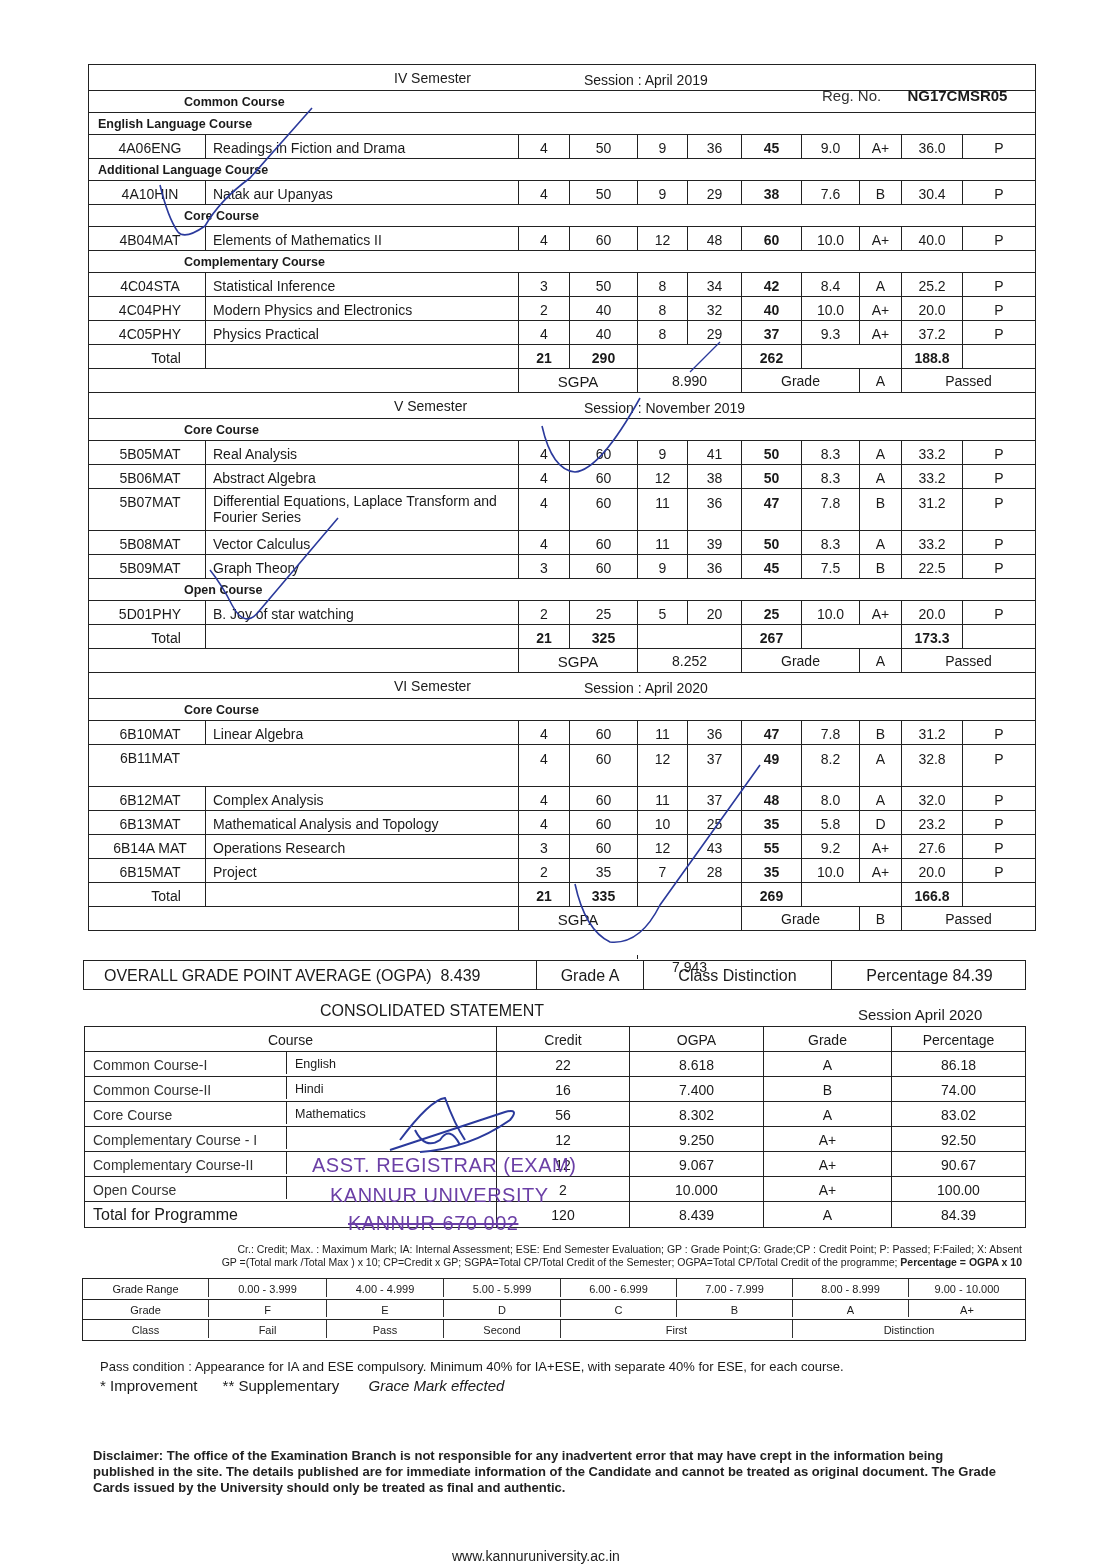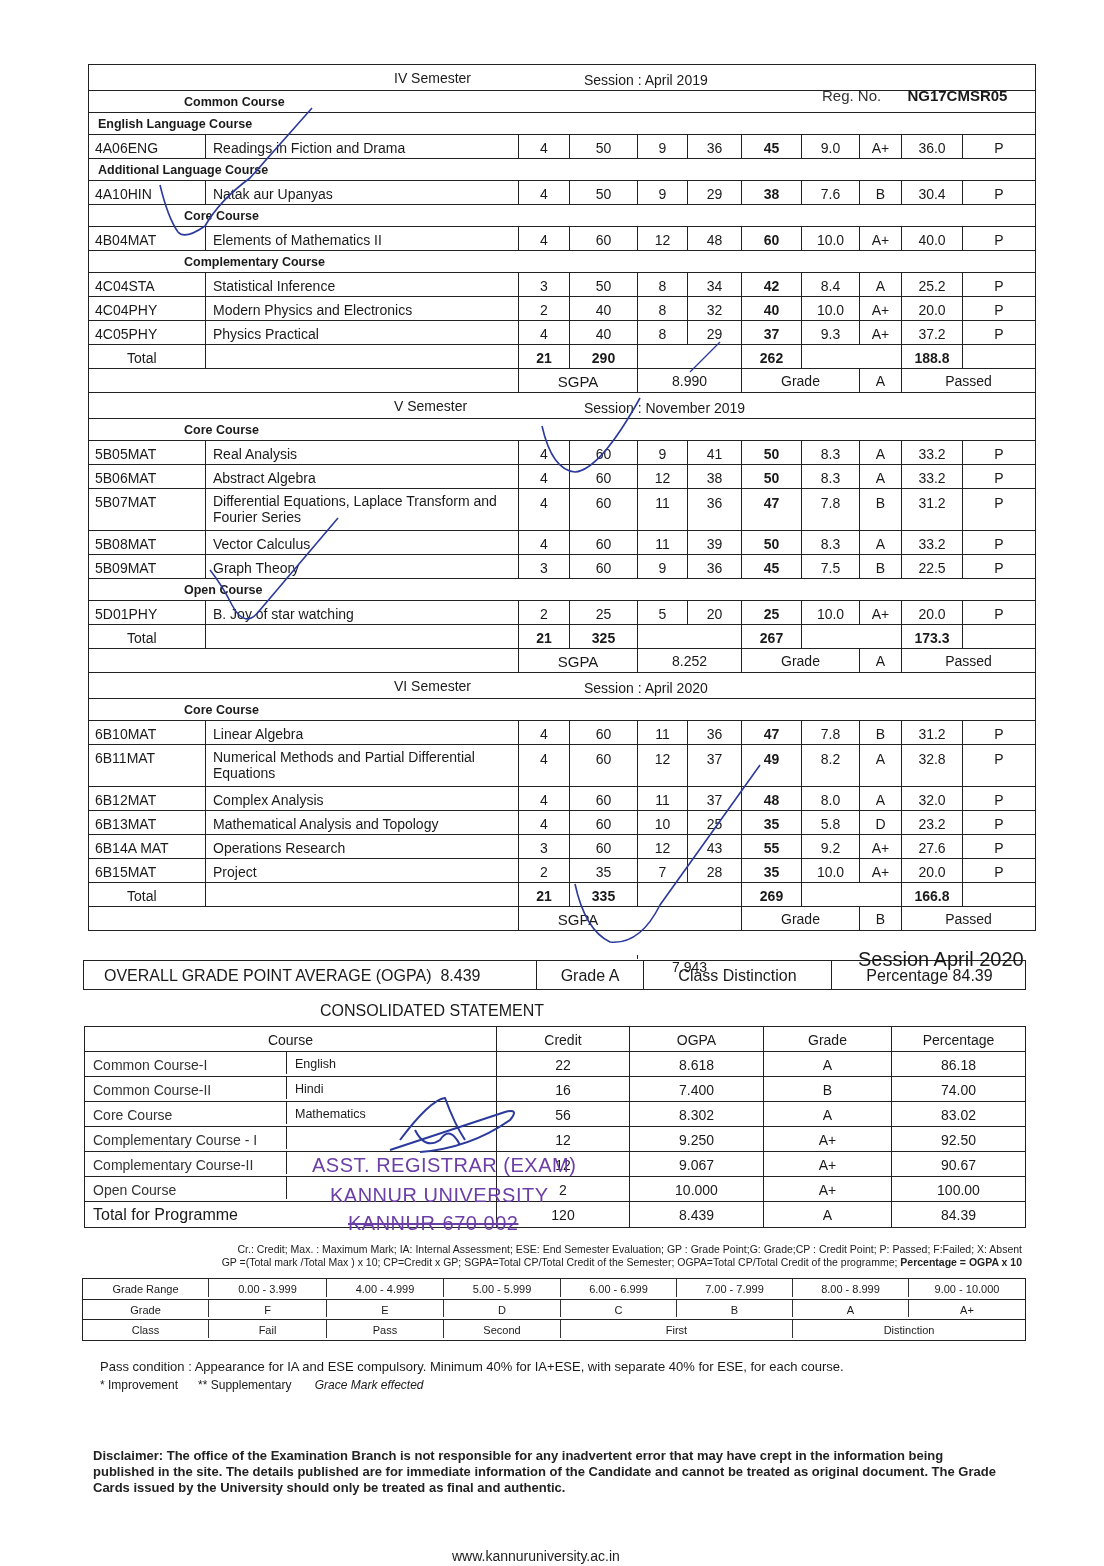--- a/index.html
+++ b/index.html
@@ -14,57 +14,57 @@
   #sem { position:absolute; left:88px; top:64px; width:946px; border:1.5px solid #222; border-bottom:none; }
   .row { position:relative; border-bottom:1.5px solid #222; box-sizing:border-box; font-size:14px; }
   .hdr { height:26px; }
   .hdr .title { position:absolute; left:305px; top:5px; font-size:14px; }
   .hdr .sess { position:absolute; left:495px; top:7px; font-size:14px; }
   .sub { height:22px; font-size:12.5px; }
   .sub span { position:absolute; top:4px; }
   .crow { height:24px; }
   .crow.tall { height:42px; }
   .cell { position:absolute; top:0; bottom:0; border-left:1.5px solid #222; box-sizing:border-box; text-align:center; padding-top:5px; }
-  .cell.first { border-left:none; text-align:left; padding-left:6px; }
+  .cell.first { border-left:none; text-align:center; padding-left:6px; }
   .cell.name { text-align:left; padding-left:7px; }
   .bold { font-weight:bold; }
   .c0{left:0;width:116px}.c1{left:116px;width:313px}.c2{left:429px;width:51px}.c3{left:480px;width:68px}
   .c4{left:548px;width:50px}.c5{left:598px;width:54px}.c6{left:652px;width:60px}.c7{left:712px;width:58px}
   .c8{left:770px;width:42px}.c9{left:812px;width:61px}.c10{left:873px;width:73px}
   .sg { height:24px; }
   .sg .cell { padding-top:4px; }
 
   
   #ogpa { position:absolute; left:83px; top:960px; width:943px; height:30px; border:1.5px solid #222; box-sizing:border-box; font-size:16px; }
   #ogpa .seg { position:absolute; top:0; bottom:0; border-left:1.5px solid #222; padding-top:6px; box-sizing:border-box; text-align:center; }
   #ogpa .seg.first { border-left:none; text-align:left; padding-left:20px; }
 
   #cons-title { left:320px; top:1002px; font-size:16px; }
-  #cons-sess { left:858px; top:948px; font-size:20px; }
+  #cons-sess { left:858px; top:1006px; font-size:15px; }
 
   #cons { position:absolute; left:84px; top:1026px; width:940px; border:1.5px solid #222; border-bottom:none; font-size:14px; }
   #cons .r { position:relative; height:25px; border-bottom:1.5px solid #222; box-sizing:border-box; }
   #cons .k { position:absolute; top:0; bottom:0; border-left:1.5px solid #222; box-sizing:border-box; text-align:center; padding-top:5px; }
   #cons .k.first { border-left:none; text-align:left; padding-left:8px; color:#333; }
   #cons .k.sub { text-align:left; padding-left:8px; }
   .d0{left:0;width:201px}.d1{left:201px;width:210px}.d2{left:411px;width:133px}.d3{left:544px;width:134px}
   .d4{left:678px;width:128px}.d5{left:806px;width:134px}
   .dcourse{left:0;width:411px}
 
   #legend { left:92px; top:1243px; font-size:10.5px; line-height:13px; color:#222; width:930px;text-align:right; }
 
   #gr { position:absolute; left:82px; top:1278px; width:942px; border:1.5px solid #222; border-bottom:none; font-size:11px; }
   #gr .r { position:relative; height:20.5px; border-bottom:1.5px solid #222; box-sizing:border-box; }
   #gr .k { position:absolute; top:0; bottom:2px; border-left:1px solid #333; box-sizing:border-box; text-align:center; padding-top:4px; }
   #gr .k.first { border-left:none; }
   .g0{left:0;width:125px}.g1{left:125px;width:118px}.g2{left:243px;width:117px}.g3{left:360px;width:117px}
   .g4{left:477px;width:116px}.g5{left:593px;width:116px}.g6{left:709px;width:116px}.g7{left:825px;width:117px}
 
   #pass { left:100px; top:1351px; font-size:13px; line-height:19px;margin-top:6px; }
-  #pass .imp { font-size:12px; }
+  #pass .imp { font-size:15px; }
   #disc { left:93px; top:1448px; font-size:13px; line-height:16px; width:910px; font-weight:bold; color:#222; }
   #site { left:452px; top:1548px; font-size:14px; color:#222; }
 
   
   .stamp { position:absolute; color:#6b3fa6; font-size:20px; letter-spacing:0.5px; }
   svg.ink { position:absolute; left:0; top:0; pointer-events:none; }
 </style>
 </head>
 <body>
 
@@ -310,21 +310,20 @@
       <div class="cell c4">11</div>
       <div class="cell c5">36</div>
       <div class="cell c6 bold">47</div>
       <div class="cell c7">7.8</div>
       <div class="cell c8">B</div>
       <div class="cell c9">31.2</div>
       <div class="cell c10">P</div>
     </div>
     <div class="row crow tall">
       <div class="cell c0 first">6B11MAT</div>
-      <div class="cell c1 name" style="line-height: 16px; padding-top: 4px;">Numerical Methods and Partial Differential Equations</div>
       <div class="cell c2" style="padding-top: 6px;">4</div>
       <div class="cell c3" style="padding-top: 6px;">60</div>
       <div class="cell c4" style="padding-top: 6px;">12</div>
       <div class="cell c5" style="padding-top: 6px;">37</div>
       <div class="cell c6 bold" style="padding-top: 6px;">49</div>
       <div class="cell c7" style="padding-top: 6px;">8.2</div>
       <div class="cell c8" style="padding-top: 6px;">A</div>
       <div class="cell c9" style="padding-top: 6px;">32.8</div>
       <div class="cell c10" style="padding-top: 6px;">P</div>
     </div>

